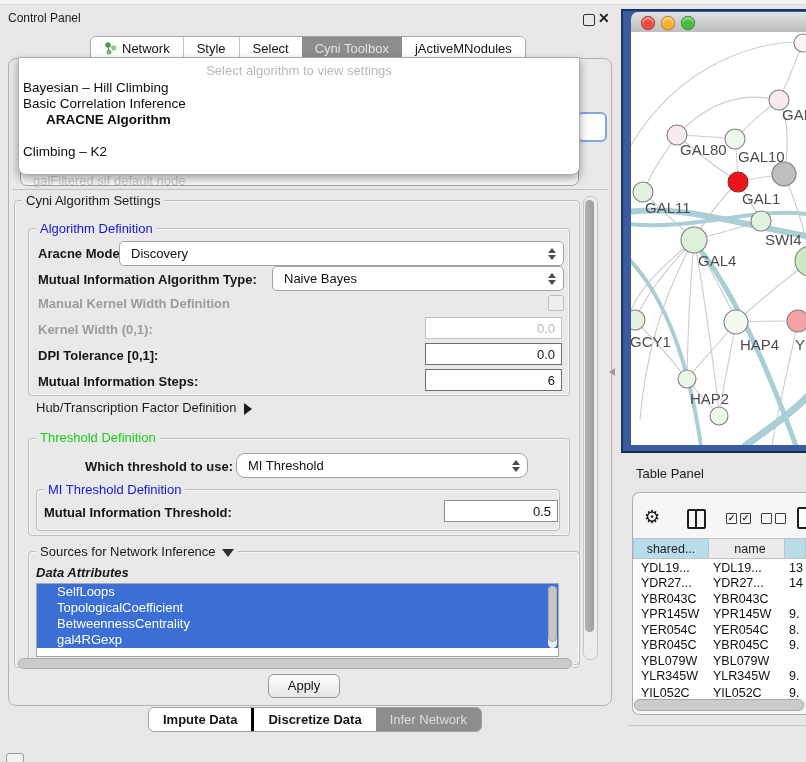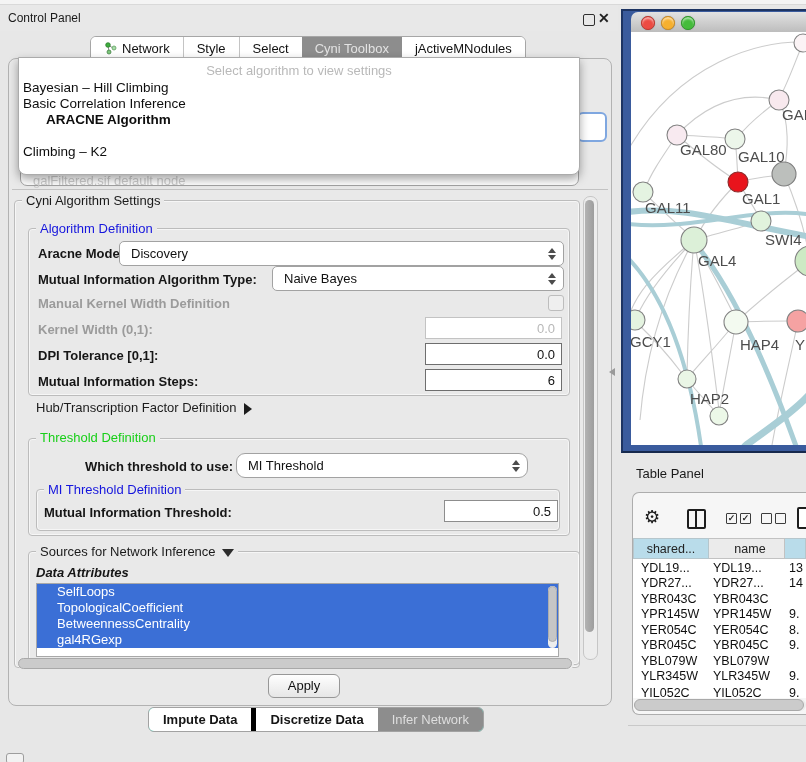--- a/index.html
+++ b/index.html
@@ -66,21 +66,21 @@
   .hscroll{position:absolute;background:#ececec;border-radius:6px;}
   .hthumb{position:absolute;left:0;top:0;height:100%;background:#cbcbcb;border:1px solid #a9a9a9;border-radius:6px;box-sizing:border-box;}
   
   .main-vscroll{left:583px;top:196px;width:13px;height:462px;background:#ededed;border:1px solid #c6c6c6;border-radius:7px;}
   .main-vthumb{position:absolute;left:1px;top:3px;width:9px;height:432px;background:linear-gradient(90deg,#b3b3b3,#9d9d9d);border-radius:6px;}
   
   .apply-btn{left:268px;top:674px;width:70px;height:22px;background:linear-gradient(#fefefe,#e6e6e6);
              border:1px solid #979797;border-radius:6px;font-size:13px;text-align:center;line-height:21px;color:#111;}
   .bottom-tabbar{left:148px;top:707px;height:23px;display:flex;background:#5eead4;border:1px solid #a2a2a2;border-radius:6px;overflow:hidden;}
   .btab{display:flex;align-items:center;padding:0 14px;font-size:13px;font-weight:bold;color:#151515;background:#fff;}
-  .btab.sep{border-left:5px solid #000000;}
+  .btab.sep{border-left:3px solid #000000;}
   .btab.selected{background:#8d8d8d;color:#dedede;font-weight:normal;}
   .corner-chip{left:6px;top:753px;width:16px;height:9px;background:#f2f2f2;border:1px solid #9d9d9d;border-radius:3px;}
   .split-arrow{left:609px;top:368px;width:0;height:0;border-top:4px solid transparent;border-bottom:4px solid transparent;border-right:6px solid #9a9a9a;}
   
   .net-frame{left:621px;top:9px;width:185px;height:444px;background:#3a5b9d;border-top:2px solid #1d3463;border-left:2px solid #1d3463;border-bottom:2px solid #16294d;box-sizing:border-box;}
   .net-titlebar{left:631px;top:12px;width:175px;height:20px;background:linear-gradient(#e2e2e2,#bdbdbd);border-radius:7px 0 0 0;border-bottom:1px solid #9a9a9a;}
   .traffic{position:absolute;top:4px;width:12px;height:12px;border-radius:50%;box-shadow:inset 0 2px 2px rgba(255,255,255,0.55), 0 0 1px rgba(0,0,0,0.4);}
   .t-red{left:10px;background:#ec4b43;border:1px solid #c2372f;}
   .t-yellow{left:30px;background:#f6b02f;border:1px solid #cf8d22;}
   .t-green{left:50px;background:#45bc3c;border:1px solid #2f9c2a;}

